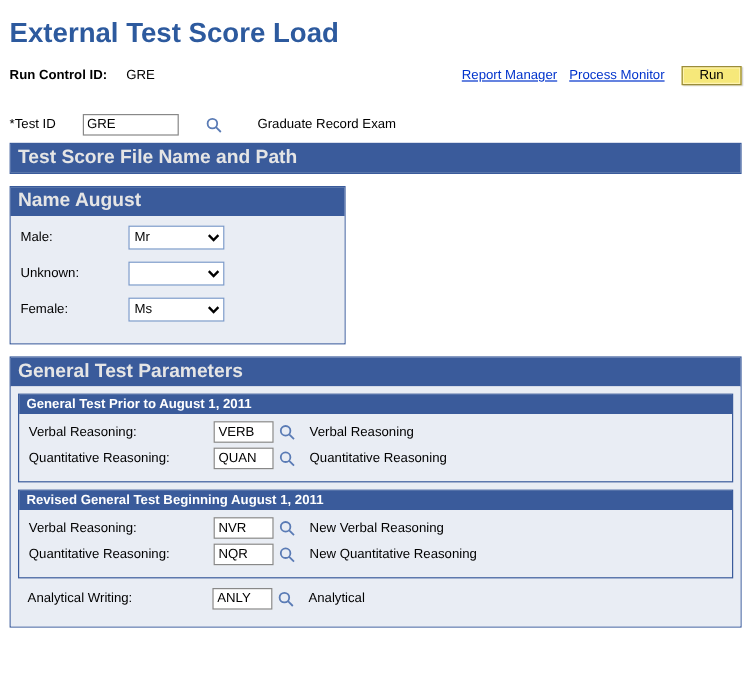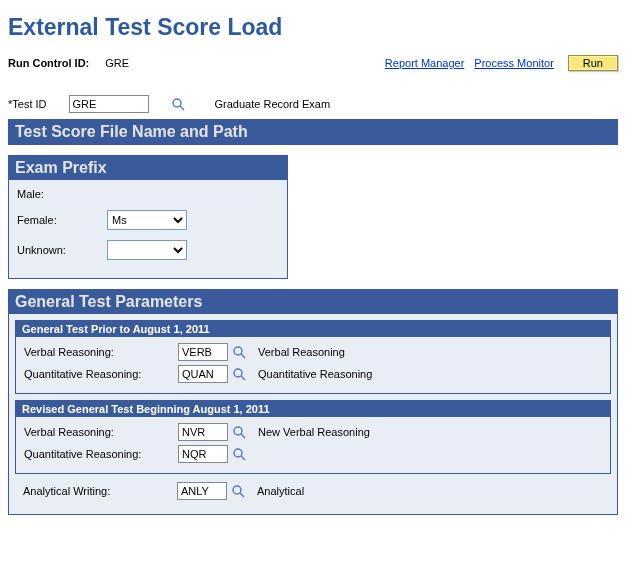--- a/index.html
+++ b/index.html
@@ -144,33 +144,34 @@
       </svg>
   </span>
   <span class="descgap">Graduate Record Exam</span>
 </div>
 
 <div class="section">
   <div class="section-header">Test Score File Name and Path</div>
 </div>
 
 <div class="section prefix-section">
-  <div class="section-header">Exam Prefix</div>
+  <div class="section-header">Name August</div>
   <div class="section-body">
     <div class="prefix-row">
       <span class="plabel">Male:</span>
+      <select><option>Mr</option></select>
+    </div>
+    <div class="prefix-row">
+      <span class="plabel">Unknown:</span>
+      <select><option></option></select>
     </div>
     <div class="prefix-row">
       <span class="plabel">Female:</span>
       <select><option>Ms</option></select>
     </div>
-    <div class="prefix-row">
-      <span class="plabel">Unknown:</span>
-      <select><option></option></select>
-    </div>
   </div>
 </div>
 
 <div class="section general-params">
   <div class="section-header">General Test Parameters</div>
   <div class="section-body">
 
     <div class="subsection">
       <div class="subheader">General Test Prior to August 1, 2011</div>
       <div class="subbody">
@@ -207,20 +208,21 @@
               </svg></span>
           <span class="desc">New Verbal Reasoning</span>
         </div>
         <div class="param-row">
           <span class="plabel">Quantitative Reasoning:</span>
           <input type="text" value="NQR" style="">
           <span class="lookup"><svg viewBox="0 0 14 14" width="14" height="14">
                 <circle cx="6" cy="6" r="4" fill="none" stroke="#5a7bb5" stroke-width="1.5"></circle>
                 <line x1="9" y1="9" x2="13" y2="13" stroke="#5a7bb5" stroke-width="1.5"></line>
               </svg></span>
+          <span class="desc">New Quantitative Reasoning</span>
         </div>
       </div>
     </div>
 
     <div class="param-row" style="padding:2px 8px 4px 8px">
       <span class="plabel">Analytical Writing:</span>
       <input type="text" value="ANLY" style="">
       <span class="lookup"><svg viewBox="0 0 14 14" width="14" height="14">
             <circle cx="6" cy="6" r="4" fill="none" stroke="#5a7bb5" stroke-width="1.5"></circle>
             <line x1="9" y1="9" x2="13" y2="13" stroke="#5a7bb5" stroke-width="1.5"></line>

